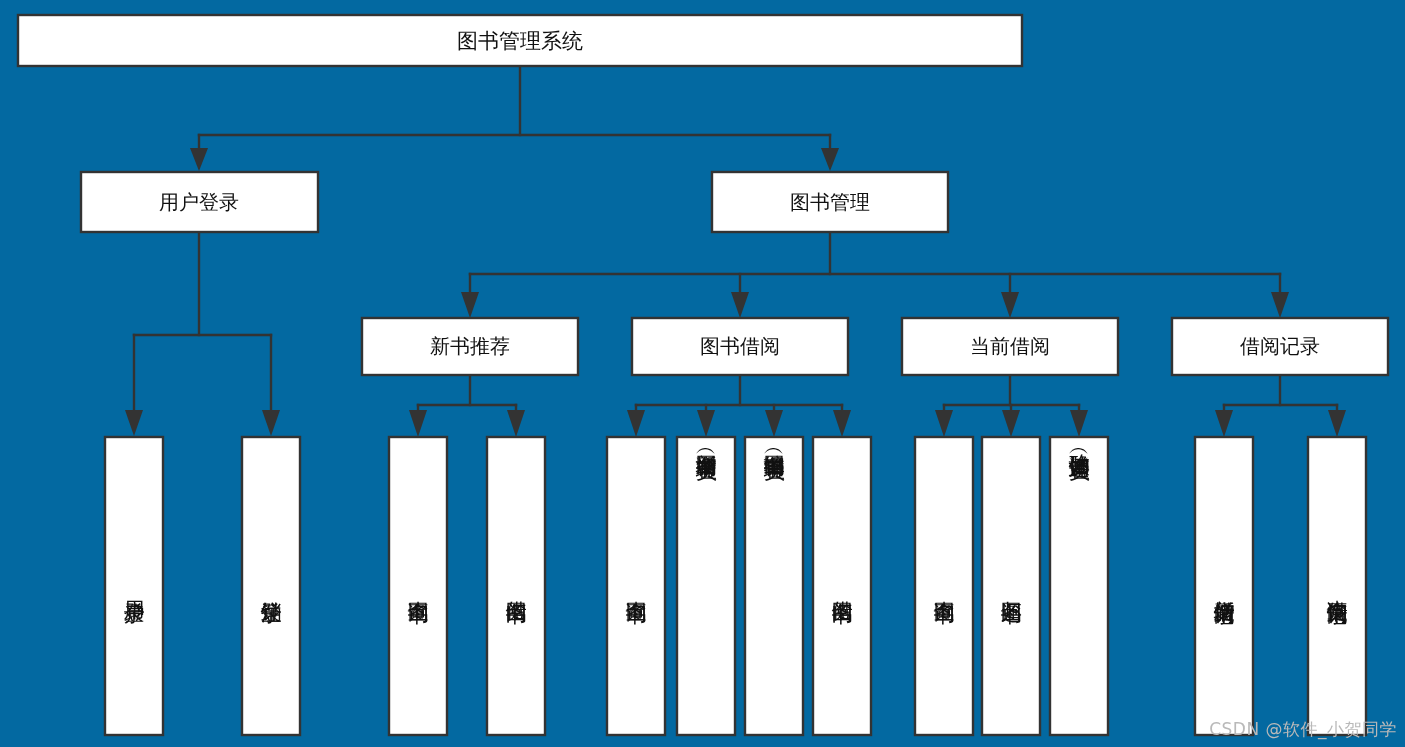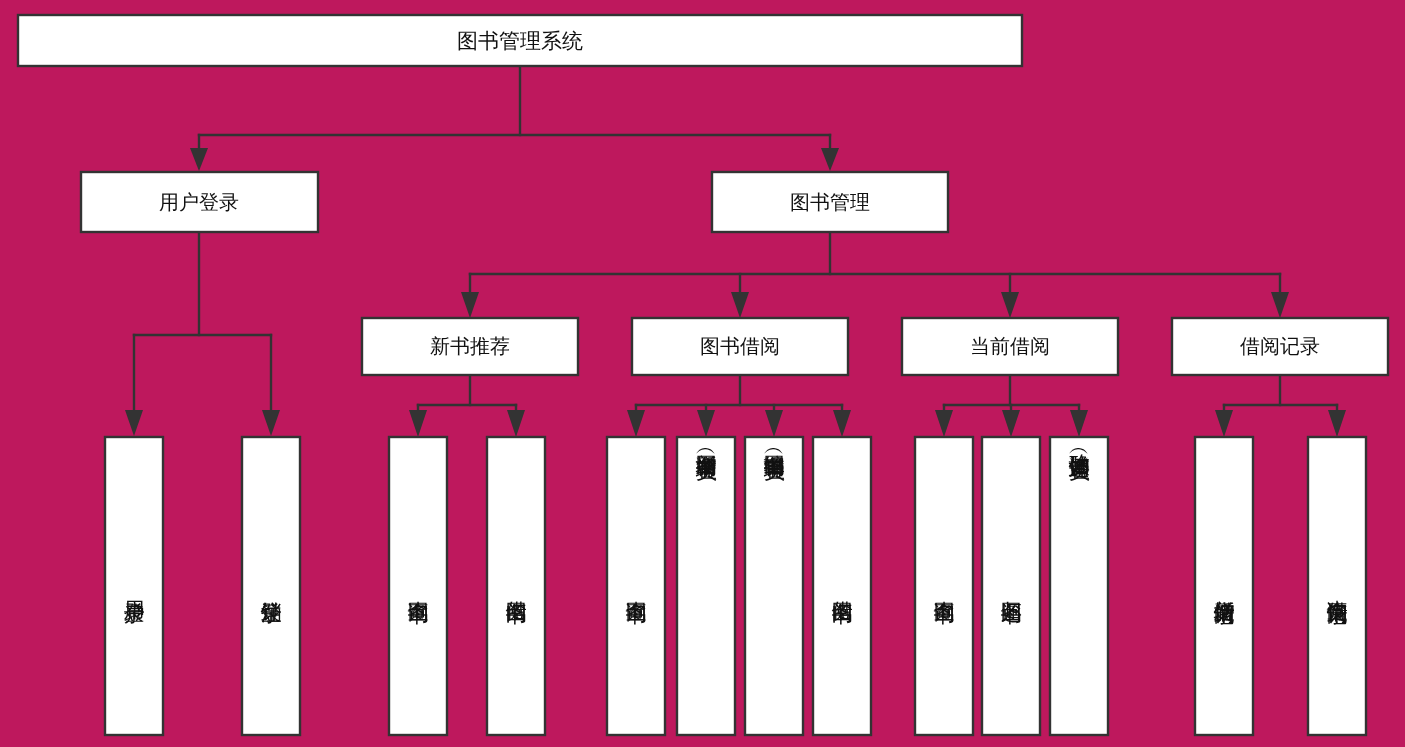--- a/index.html
+++ b/index.html
@@ -11,21 +11,21 @@
   body {
     width: 1405px;
     height: 747px;
     overflow: hidden;
     font-family: "DejaVu Sans", "Liberation Sans", sans-serif;
   }
   #diagram-root {
     position: relative;
     width: 1405px;
     height: 747px;
-    background: #be185d;
+    background: #0369a1;
   }
   svg.flowchart {
     position: absolute;
     left: 0;
     top: 0;
     width: 1405px;
     height: 747px;
     display: block;
   }
   .node-box {
@@ -293,14 +293,15 @@
   </div>
 
   <div class="vlabel-wrap" style="left:1195px; top:437px; width:58px; height:298px;">
     <span class="vlabel">新增借阅记录</span>
   </div>
 
   <div class="vlabel-wrap" style="left:1308px; top:437px; width:58px; height:298px;">
     <span class="vlabel">查询借阅记录</span>
   </div>
 
+  <div class="watermark">CSDN @软件_小贺同学</div>
 
 </div>
 
 </body></html>

